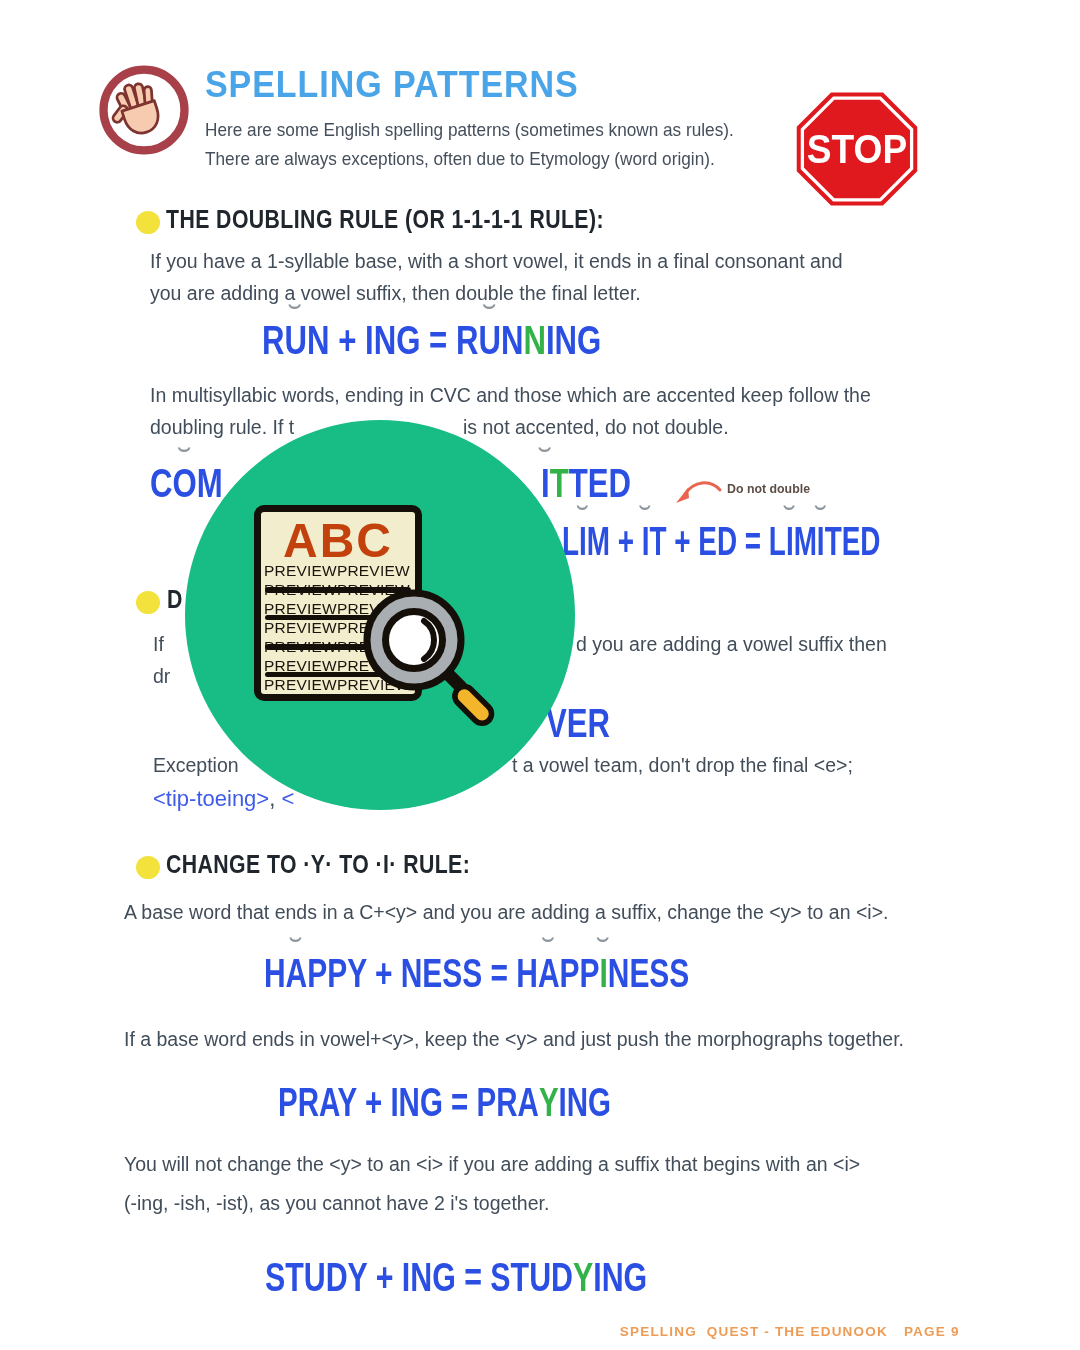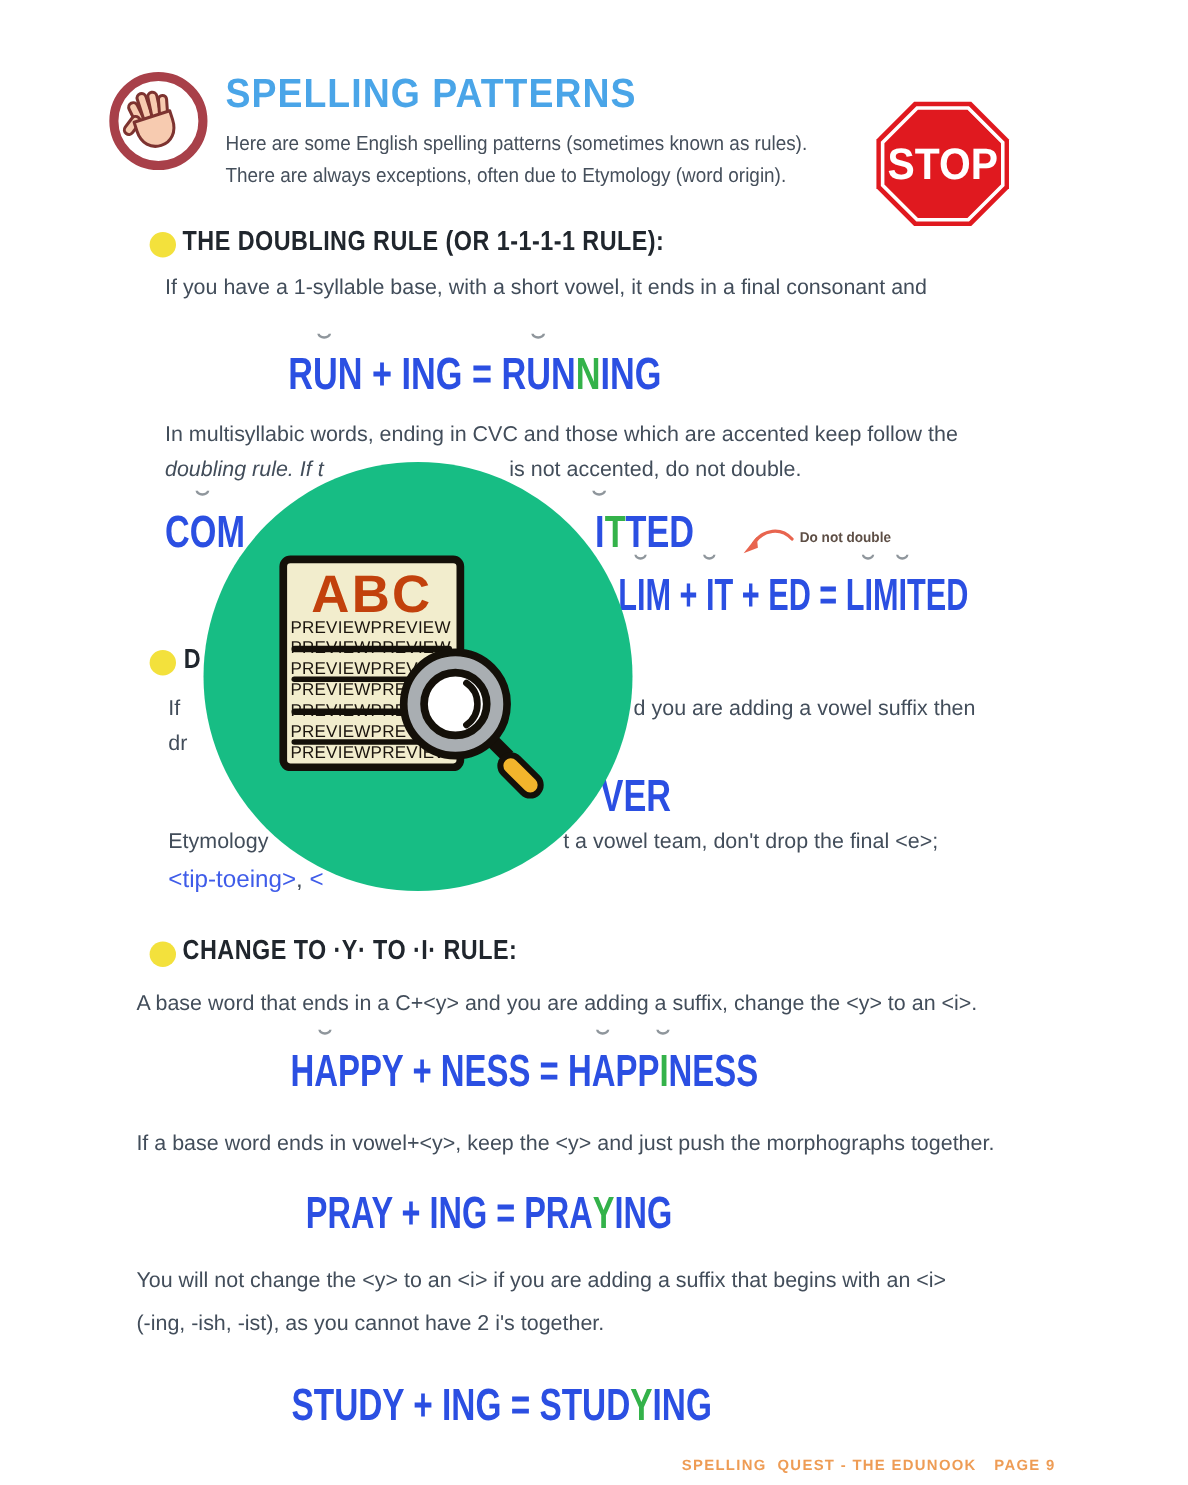--- a/index.html
+++ b/index.html
@@ -20,21 +20,21 @@
   
   .bullet{width:24px;height:23px;border-radius:50%;background:#f3e13c;}
   .b1{left:136px;top:211px;} .b2{left:136px;top:591px;} .b3{left:136px;top:856px;}
   .hd{font-size:25px;font-weight:700;color:#20262d;white-space:pre;
       transform:scaleX(.85);transform-origin:left top;letter-spacing:.5px;}
   .h1{left:166px;top:205px;} .h2{left:167px;top:585px;} .h3{left:166px;top:850px;}
 
   
   .body{font-size:19.5px;color:#424d5a;white-space:pre;line-height:1.2;}
   .p1a{left:150px;top:250px;} .p1b{left:150px;top:282px;}
-  .p2a{left:150px;top:384px;} .p2bL{left:150px;top:416px;font-style:italic;} .p2bR{left:463px;top:416px;}
+  .p2a{left:150px;top:384px;} .p2bL{left:150px;top:416px;} .p2bR{left:463px;top:416px;}
   .p3aL{left:153px;top:633px;} .p3aR{left:576px;top:633px;} .p3bL{left:153px;top:665px;}
   .excL{left:153px;top:754px;} .excR{left:512px;top:754px;}
   .links{left:153px;top:786px;font-size:22px;white-space:pre;}
   .p4{left:124px;top:901px;} .p5{left:124px;top:1028px;}
   .p6a{left:124px;top:1153px;} .p6b{left:124px;top:1192px;}
 
   
   .exline{font-size:41px;font-weight:700;color:#2b4fe2;white-space:pre;line-height:1.15;
           transform:scaleX(.76);transform-origin:left top;}
   .ex-run{left:262px;top:317px;}
@@ -105,20 +105,21 @@
     <svg width="128" height="118" viewBox="0 0 100 94">
       <polygon points="29.3,2 70.7,2 98,29.3 98,64.7 70.7,92 29.3,92 2,64.7 2,29.3" fill="#e0191f"></polygon>
       <polygon points="31.5,6.5 68.5,6.5 93.5,31.5 93.5,62.5 68.5,87.5 31.5,87.5 6.5,62.5 6.5,31.5" fill="none" stroke="#ffffff" stroke-width="2.6"></polygon>
       <text x="50" y="58" text-anchor="middle" font-family="Liberation Sans, sans-serif" font-size="32" font-weight="bold" fill="#ffffff" textLength="80" lengthAdjust="spacingAndGlyphs">STOP</text>
     </svg>
   </div>
 
   <div class="abs bullet b1"></div>
   <div class="abs hd h1">THE DOUBLING RULE (OR 1-1-1-1 RULE):</div>
   <div class="abs body p1a">If you have a 1-syllable base, with a short vowel, it ends in a final consonant and</div>
+  <div class="abs body p1b">you are adding a vowel suffix, then double the final letter.</div>
   <div class="abs exline ex-run"><span class="seg">R</span><span class="seg">U<span class="breve">˘</span></span><span class="seg">N</span><span class="seg"> + ING = </span><span class="seg">R</span><span class="seg">U<span class="breve">˘</span></span><span class="seg">N</span><span class="seg seg-green">N</span><span class="seg">ING</span></div>
   <div class="abs body p2a">In multisyllabic words, ending in CVC and those which are accented keep follow the</div>
   <div class="abs body p2bL">doubling rule. If t</div>
   <div class="abs body p2bR">is not accented, do not double.</div>
   <div class="abs exline ex-comL"><span class="seg">C</span><span class="seg">O<span class="breve">˘</span></span><span class="seg">M</span></div>
   <div class="abs exline ex-comR"><span class="seg">I<span class="breve">˘</span></span><span class="seg seg-green">T</span><span class="seg">TED</span></div>
   <div class="abs note">Do not double</div>
   <div class="abs arrow-wrap">
     <svg width="58" height="36" viewBox="0 0 58 36">
       <path d="M54,14 C44,3 28,5 19,18" stroke="#e8654f" stroke-width="3" fill="none" stroke-linecap="round"></path>
@@ -126,21 +127,21 @@
     </svg>
   </div>
   <div class="abs exline ex-lim"><span class="seg">L</span><span class="seg">I<span class="breve">˘</span></span><span class="seg">M + </span><span class="seg">I<span class="breve">˘</span></span><span class="seg">T + ED = L</span><span class="seg">I<span class="breve">˘</span></span><span class="seg">M</span><span class="seg">I<span class="breve">˘</span></span><span class="seg">TED</span></div>
 
   <div class="abs bullet b2"></div>
   <div class="abs hd h2">D</div>
   <div class="abs body p3aL">If</div>
   <div class="abs body p3aR">d you are adding a vowel suffix then</div>
   <div class="abs body p3bL">dr</div>
   <div class="abs exline ex-ver">VER</div>
-  <div class="abs body excL">Etymology</div>
+  <div class="abs body excL">Exception</div>
   <div class="abs body excR">t a vowel team, don't drop the final &lt;e&gt;;</div>
   <div class="abs links"><span class="seg seg-link">&lt;tip-toeing&gt;</span><span class="seg seg-plain">, </span><span class="seg seg-link">&lt;</span></div>
 
   <div class="abs bullet b3"></div>
   <div class="abs hd h3">CHANGE TO ·Y· TO ·I· RULE:</div>
   <div class="abs body p4">A base word that ends in a C+&lt;y&gt; and you are adding a suffix, change the &lt;y&gt; to an &lt;i&gt;.</div>
   <div class="abs exline ex-happy"><span class="seg">H</span><span class="seg">A<span class="breve">˘</span></span><span class="seg">PPY + NESS = H</span><span class="seg">A<span class="breve">˘</span></span><span class="seg">PP</span><span class="seg seg-green">I<span class="breve">˘</span></span><span class="seg">NESS</span></div>
   <div class="abs body p5">If a base word ends in vowel+&lt;y&gt;, keep the &lt;y&gt; and just push the morphographs together.</div>
   <div class="abs exline ex-pray"><span class="seg">PRAY + ING = PRA</span><span class="seg seg-green">Y</span><span class="seg">ING</span></div>
   <div class="abs body p6a">You will not change the &lt;y&gt; to an &lt;i&gt; if you are adding a suffix that begins with an &lt;i&gt;</div>

